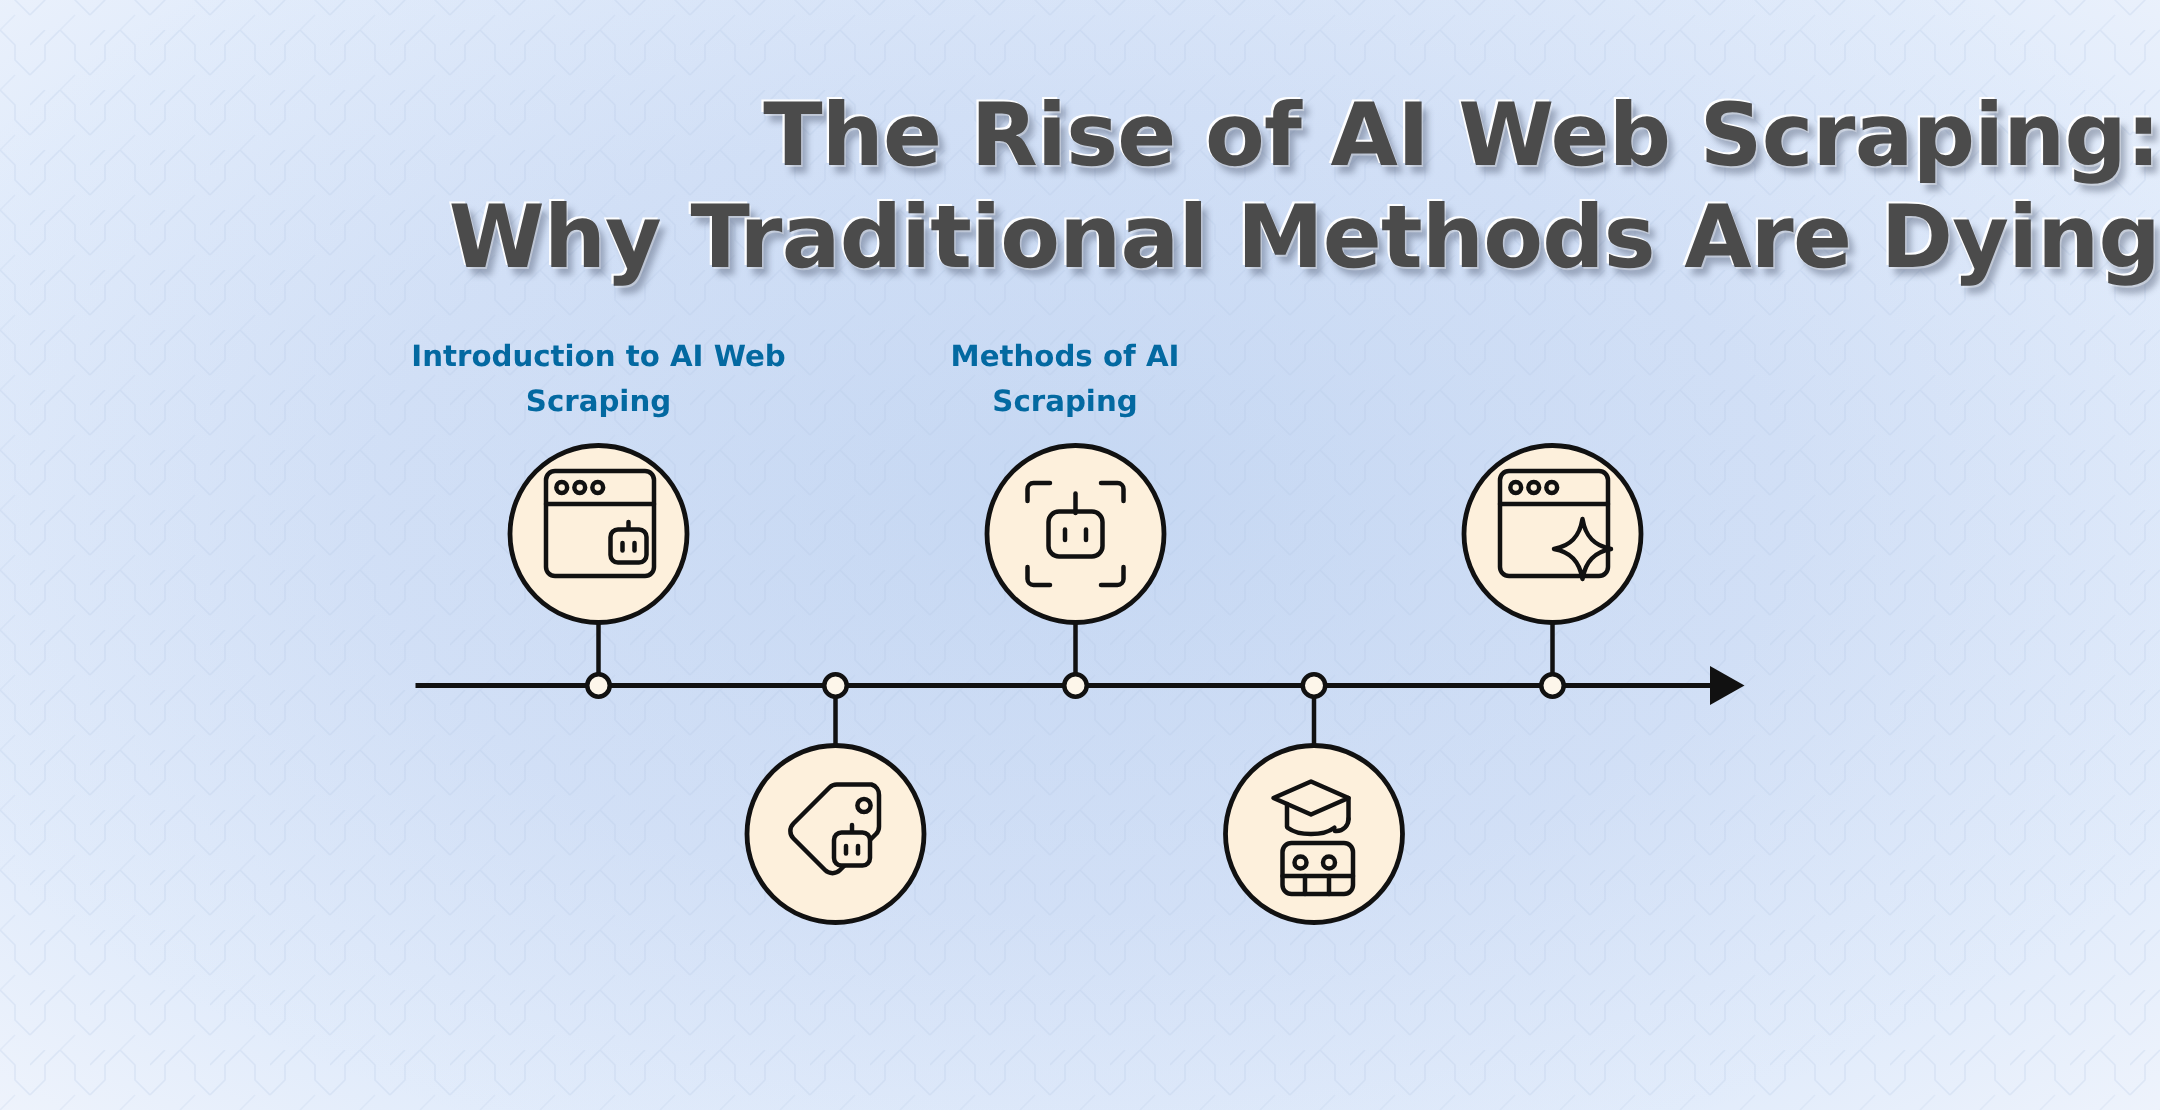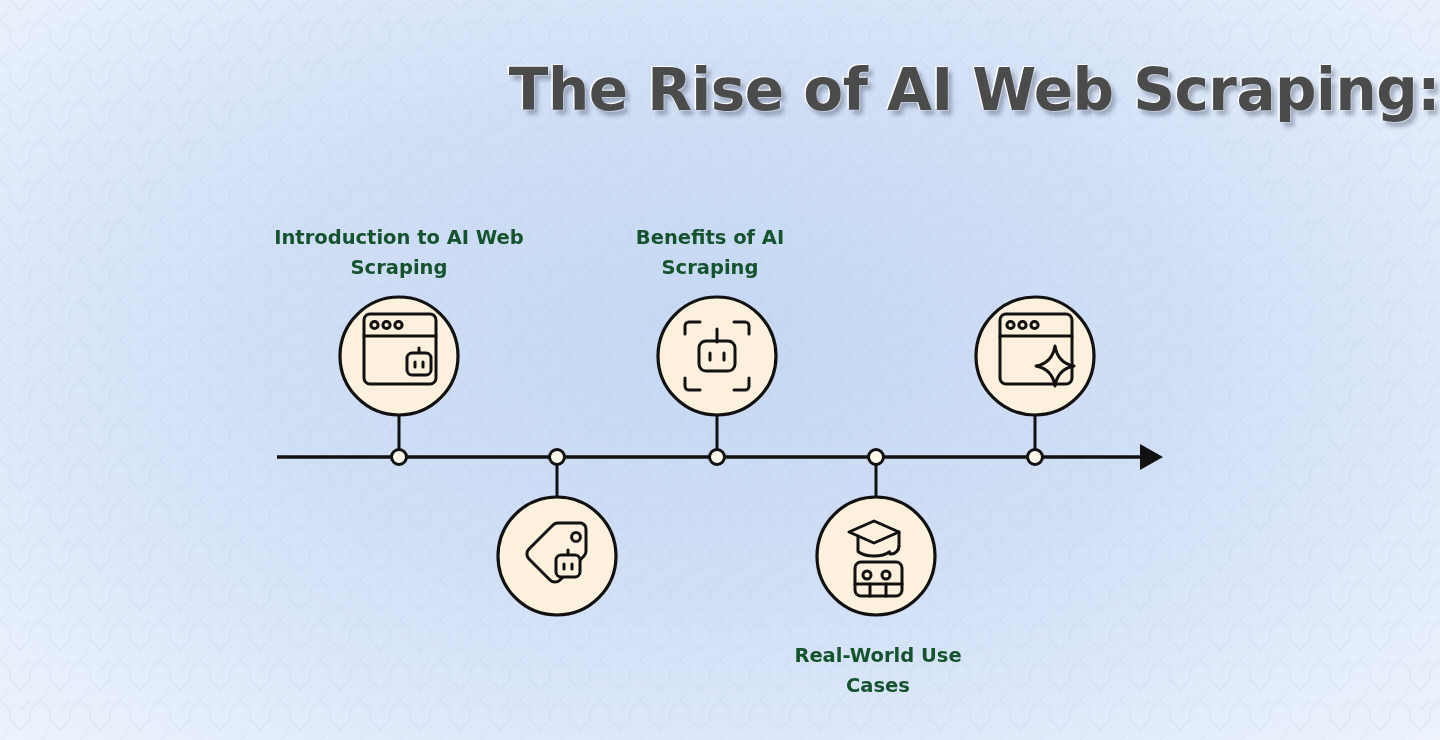--- a/index.html
+++ b/index.html
@@ -78,21 +78,21 @@
     top: 0;
   }
 
   
   .step-label {
     position: absolute;
     font-family: "DejaVu Sans", sans-serif;
     font-weight: bold;
     font-size: 19.5px;
     line-height: 30px;
-    color: #14532d;
+    color: #0369a1;
     text-align: center;
     white-space: pre-line;
   }
 </style>
 </head>
 <body>
 
 <div id="stage">
 
   <div class="bg-base"></div>
@@ -105,20 +105,21 @@
         <path d="M20 40 L30 30" fill="none" stroke="#b9cbe6" stroke-width="1.1" opacity="0.4"></path>
       </pattern>
     </defs>
     <rect width="1480" height="780" fill="url(#zig)"></rect>
   </svg>
 
   <div class="bg-vignette"></div>
 
   <div class="title-wrap">
     <div class="title-line">The Rise of AI Web Scraping:</div>
+    <div class="title-line">Why Traditional Methods Are Dying</div>
   </div>
 
   <svg id="timeline-svg" width="1440" height="740" viewBox="0 0 1440 740" xmlns="http://www.w3.org/2000/svg">
     <defs>
       <clipPath id="clipA">
           <circle cx="399" cy="356" r="59"></circle>
         </clipPath>
       <clipPath id="clipB">
           <circle cx="557" cy="556" r="59"></circle>
         </clipPath>
@@ -223,20 +224,18 @@
         <circle cx="1034.5" cy="325" r="3.6"></circle>
         <path d="M1055 346 c2 12 8 18 19 20 c-11 2 -17 8 -19 20 c-2 -12 -8 -18 -19 -20 c11 -2 17 -8 19 -20 z" fill="#fdf0dc"></path>
       </g>
     </g>
   </svg>
 
   <div class="step-label" style="left:254px; top:223px; width:290px;">Introduction to AI Web
 Scraping</div>
 
 
-  <div class="step-label" style="left:580px; top:223px; width:260px;">Benefits of AI
+  <div class="step-label" style="left:580px; top:223px; width:260px;">Methods of AI
 Scraping</div>
 
-  <div class="step-label" style="left:733px; top:641px; width:290px;">Real-World Use
-Cases</div>
 
 
 </div>
 
 </body></html>

